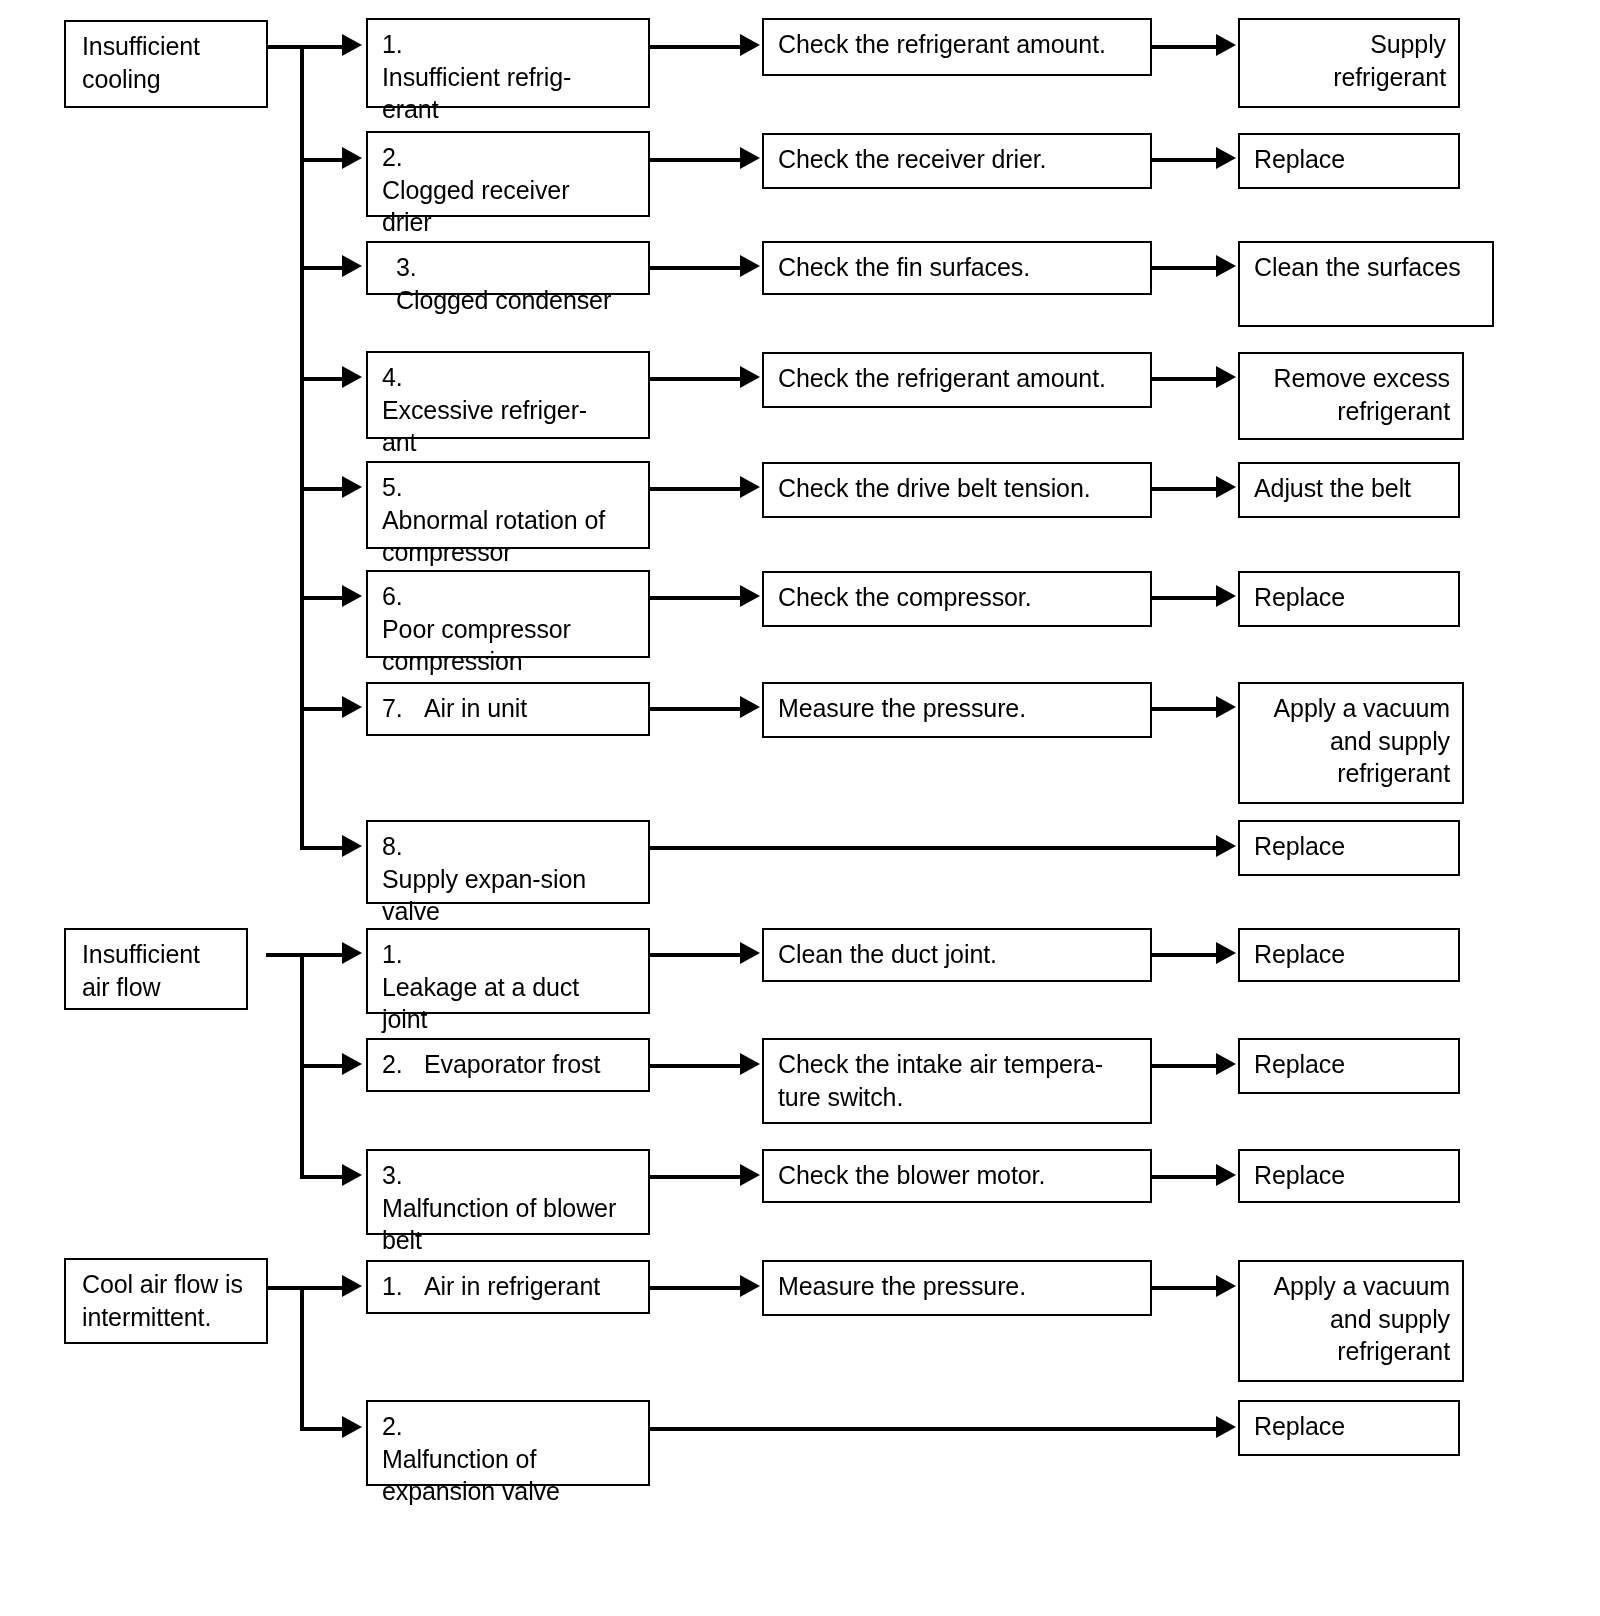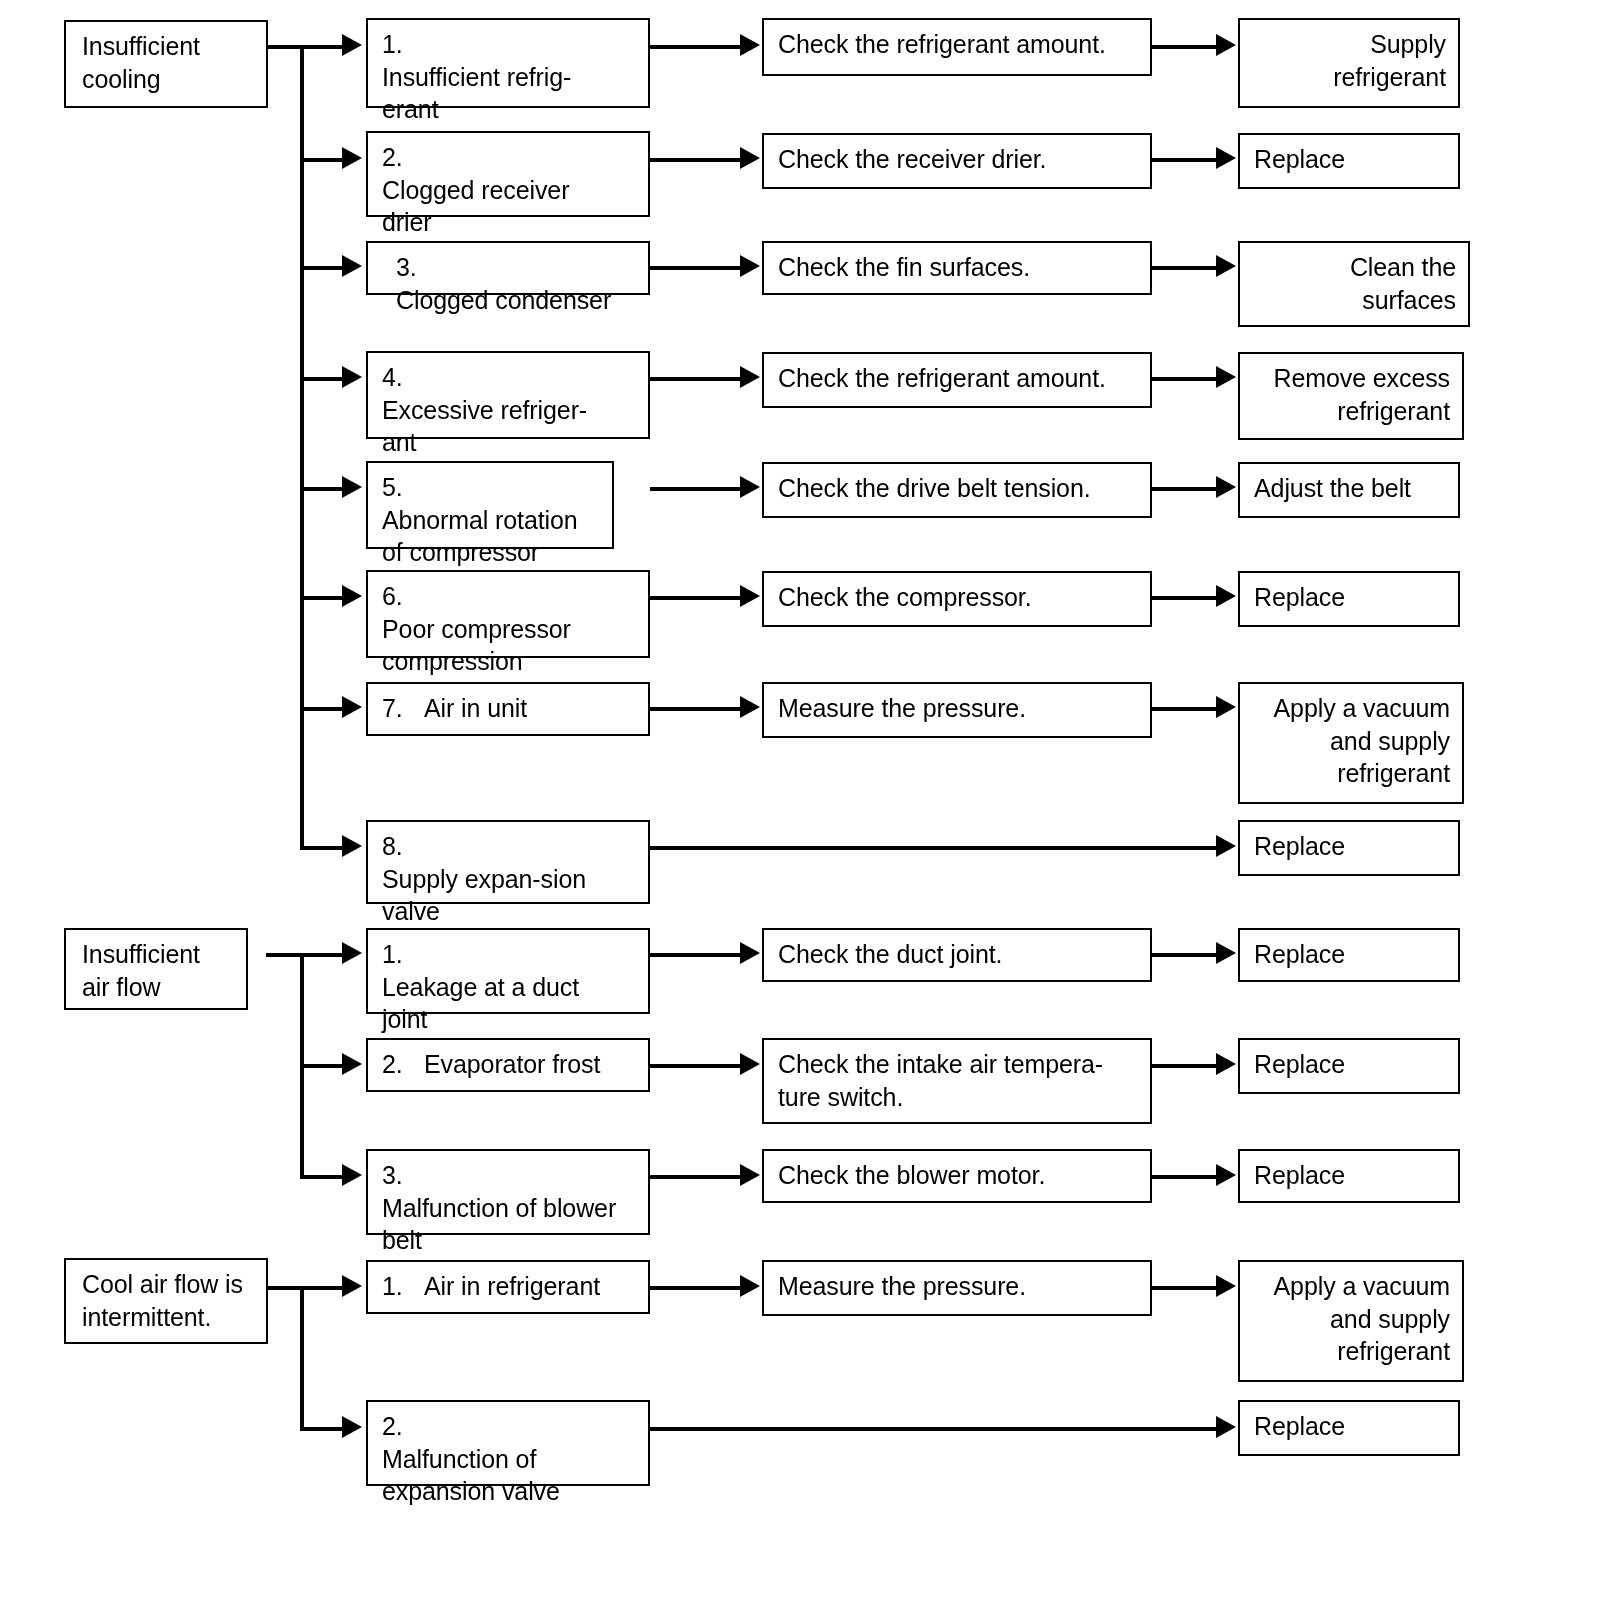--- a/index.html
+++ b/index.html
@@ -111,21 +111,21 @@
   <div class="node" style="left:366px; top:241px; width:284px; height:54px;padding-left:28px;">
     <span class="num">3.</span><span class="txt">Clogged condenser</span>
   </div>
   <div class="hline" style="left:650px; top:266px; width:90px;"></div>
   <div class="arrowhead" style="left:740px; top:255px;"></div>
   <div class="node wide" style="left:762px; top:241px; width:390px; height:54px;">
     <span class="txt">Check the fin surfaces.</span>
   </div>
   <div class="hline" style="left:1152px; top:266px; width:64px;"></div>
   <div class="arrowhead" style="left:1216px; top:255px;"></div>
-  <div class="node act" style="left:1238px; top:241px; width:232px; height:86px;">
+  <div class="node act" style="left:1238px; top:241px; width:256px; height:86px;">
     <span class="txt">Clean the surfaces</span>
   </div>
 
   <div class="hline" style="left:300px; top:377px; width:42px;"></div>
   <div class="arrowhead" style="left:342px; top:366px;"></div>
   <div class="node" style="left:366px; top:351px; width:284px; height:88px;">
     <span class="num">4.</span><span class="txt">Excessive refriger-ant</span>
   </div>
   <div class="hline" style="left:650px; top:377px; width:90px;"></div>
   <div class="arrowhead" style="left:740px; top:366px;"></div>
@@ -133,21 +133,21 @@
     <span class="txt">Check the refrigerant amount.</span>
   </div>
   <div class="hline" style="left:1152px; top:377px; width:64px;"></div>
   <div class="arrowhead" style="left:1216px; top:366px;"></div>
   <div class="node act" style="left:1238px; top:352px; width:226px; height:88px;">
     <span class="txt">Remove excess refrigerant</span>
   </div>
 
   <div class="hline" style="left:300px; top:487px; width:42px;"></div>
   <div class="arrowhead" style="left:342px; top:476px;"></div>
-  <div class="node" style="left:366px; top:461px; width:248px; height:88px;">
+  <div class="node" style="left:366px; top:461px; width:284px; height:88px;">
     <span class="num">5.</span><span class="txt">Abnormal rotation of compressor</span>
   </div>
   <div class="hline" style="left:650px; top:487px; width:90px;"></div>
   <div class="arrowhead" style="left:740px; top:476px;"></div>
   <div class="node wide" style="left:762px; top:462px; width:390px; height:56px;">
     <span class="txt">Check the drive belt tension.</span>
   </div>
   <div class="hline" style="left:1152px; top:487px; width:64px;"></div>
   <div class="arrowhead" style="left:1216px; top:476px;"></div>
   <div class="node act" style="left:1238px; top:462px; width:222px; height:56px;">
@@ -205,21 +205,21 @@
   <div class="vline" style="left:300px; top:953px; height:222px;"></div>
 
   <div class="hline" style="left:300px; top:953px; width:42px;"></div>
   <div class="arrowhead" style="left:342px; top:942px;"></div>
   <div class="node" style="left:366px; top:928px; width:284px; height:86px;">
     <span class="num">1.</span><span class="txt">Leakage at a duct joint</span>
   </div>
   <div class="hline" style="left:650px; top:953px; width:90px;"></div>
   <div class="arrowhead" style="left:740px; top:942px;"></div>
   <div class="node wide" style="left:762px; top:928px; width:390px; height:54px;">
-    <span class="txt">Check the duct joint.</span>
+    <span class="txt">Clean the duct joint.</span>
   </div>
   <div class="hline" style="left:1152px; top:953px; width:64px;"></div>
   <div class="arrowhead" style="left:1216px; top:942px;"></div>
   <div class="node act" style="left:1238px; top:928px; width:222px; height:54px;">
     <span class="txt">Replace</span>
   </div>
 
   <div class="hline" style="left:300px; top:1064px; width:42px;"></div>
   <div class="arrowhead" style="left:342px; top:1053px;"></div>
   <div class="node" style="left:366px; top:1038px; width:284px; height:54px;">

